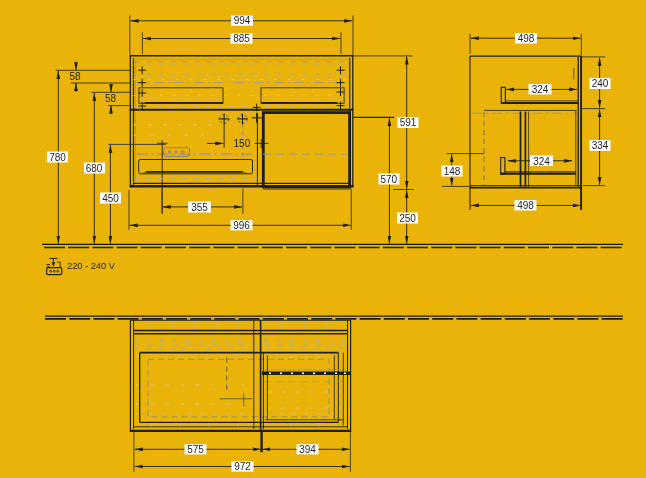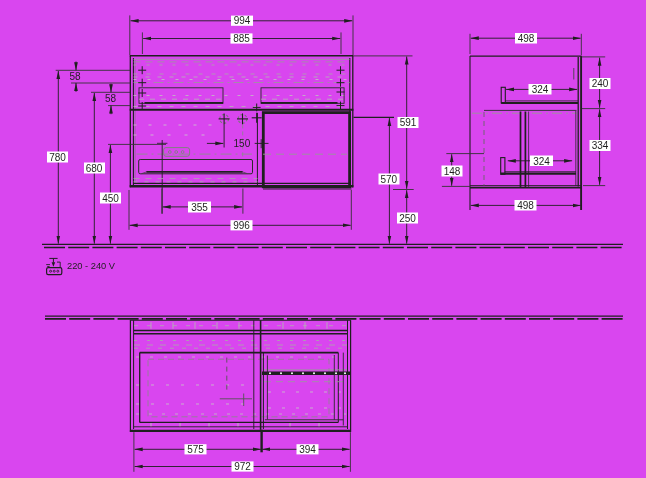--- a/index.html
+++ b/index.html
@@ -1,16 +1,16 @@
 <!DOCTYPE html>
 <html><head>
 <meta charset="utf-8">
 <style>
   html,body{margin:0;padding:0;background:#ffffff;}
-  .wrap{width:646px;height:478px;position:relative;overflow:hidden;background:#d946ef;}
+  .wrap{width:646px;height:478px;position:relative;overflow:hidden;background:#eab308;}
   svg{position:absolute;left:0;top:0;}
   text{font-family:"Liberation Sans",sans-serif;font-size:10px;fill:#1f1f1f;}
 </style>
 </head>
 <body>
 <div class="wrap">
 <svg width="646" height="478" viewBox="0 0 646 478">
 <defs>
 <marker id="aR" markerWidth="9" markerHeight="6" refX="8" refY="3" orient="auto" markerUnits="userSpaceOnUse">
           <path d="M0,1.15 L8.3,3 L0,4.85 z" fill="#1f1f1f"></path>

